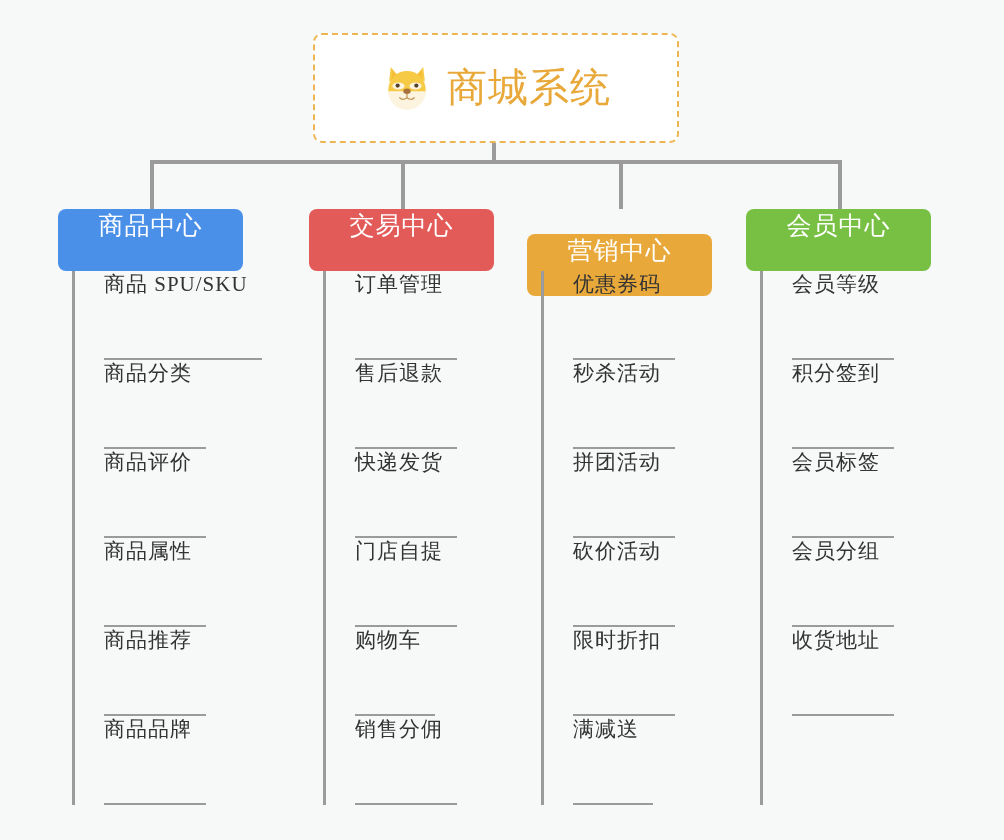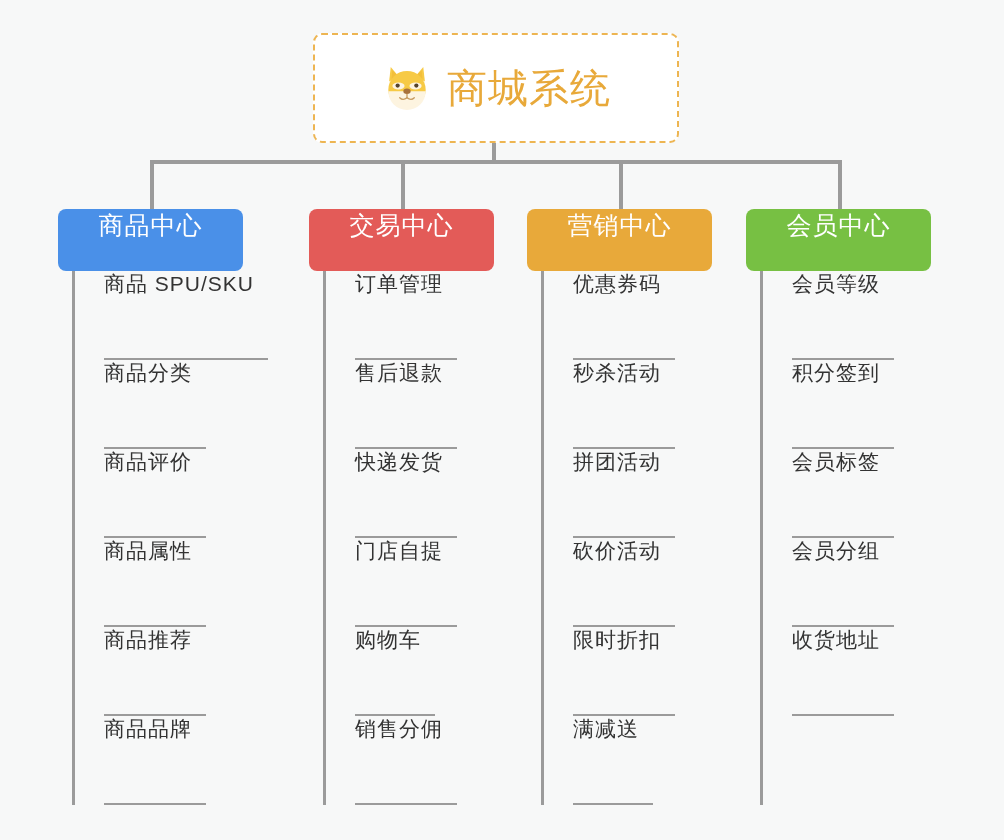--- a/index.html
+++ b/index.html
@@ -11,20 +11,21 @@
     width: 1004px;
     height: 840px;
     background: #f7f8f8;
     font-family: "Liberation Sans", "DejaVu Sans", sans-serif;
     overflow: hidden;
   }
   #canvas {
     position: relative;
     width: 1004px;
     height: 840px;
+    font-family: Liberation Serif, serif;
   }
 
   
   .root-card {
     position: absolute;
     left: 313px;
     top: 33px;
     width: 366px;
     height: 110px;
     background: #ffffff;
@@ -192,21 +193,21 @@
       <div class="leaf">
           <span class="leaf-label">购物车</span>
         </div>
       <div class="leaf">
           <span class="leaf-label">销售分佣</span>
         </div>
     </div>
   </div>
 
   <div class="column" style="left:527px;">
-    <div class="cat-box" style="background:#e8a93a;">
+    <div class="cat-box" style="background:#e8a93a;margin-top:25px;">
       <span>营销中心</span>
     </div>
     <div class="trunk" style="height:534px;"></div>
     <div class="leaf-list">
       <div class="leaf">
           <span class="leaf-label">优惠券码</span>
         </div>
       <div class="leaf">
           <span class="leaf-label">秒杀活动</span>
         </div>

